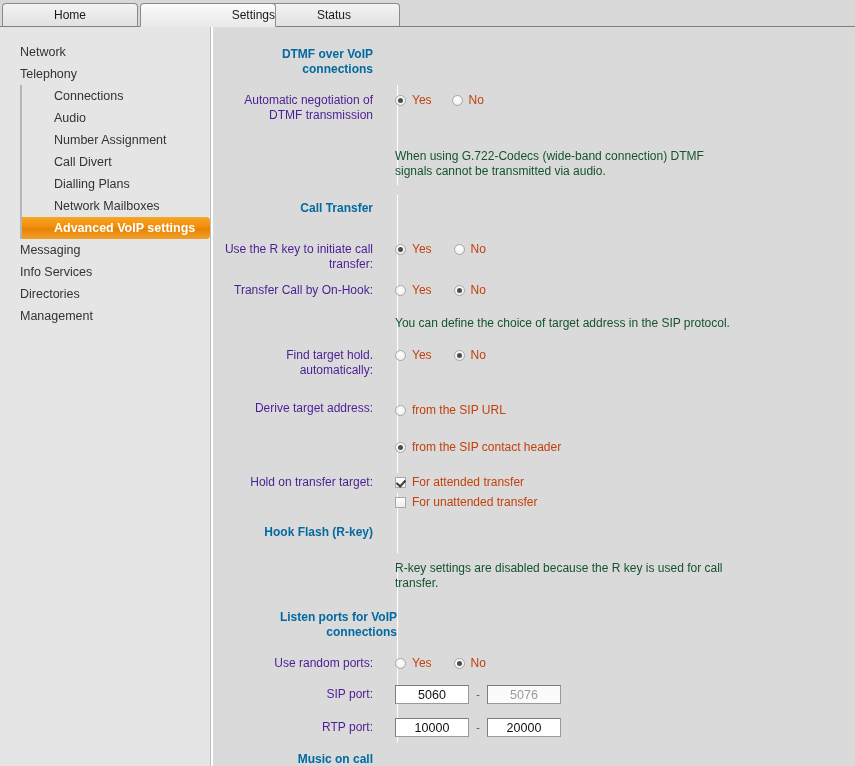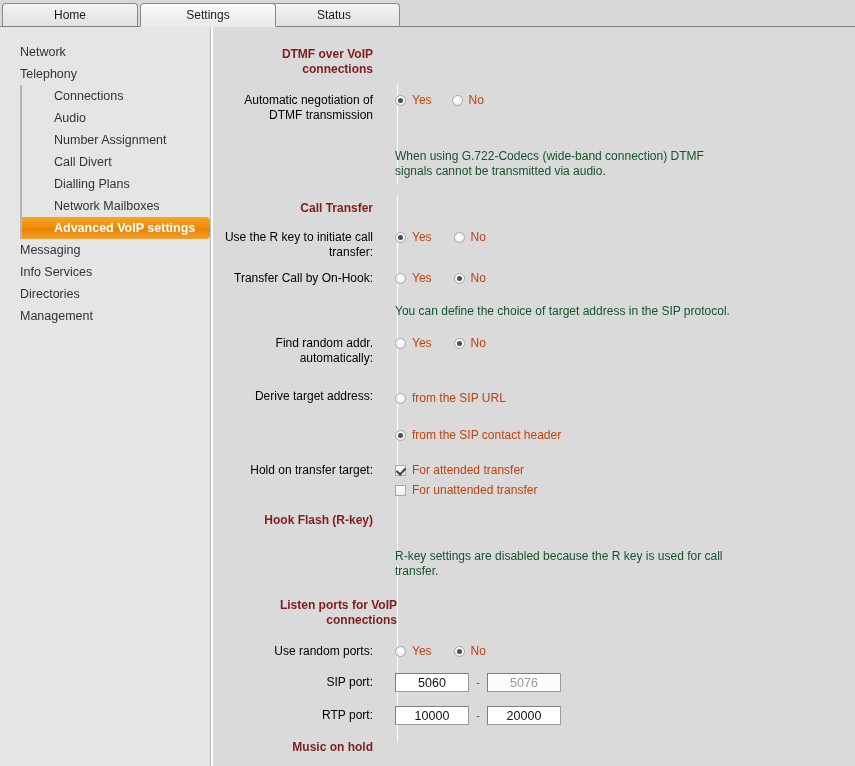--- a/index.html
+++ b/index.html
@@ -44,20 +44,21 @@
     text-align: center;
     line-height: 22px;
     font-size: 12px;
     color: #1a1a1a;
     cursor: pointer;
   }
   .tab.active {
     background: linear-gradient(to bottom, #fbfbfb 0%, #eeeeee 70%, #eaeaea 100%);
     border-bottom: 1px solid #eaeaea;
     z-index: 5;
+    text-align: right;
   }
   .tab-home     { left: 2px;   width: 136px; }
   .tab-settings { left: 140px; width: 136px; }
   .tab-status   { left: 268px; width: 132px; }
 
   
   .content {
     position: absolute;
     left: 0; top: 27px;
     width: 855px;
@@ -124,25 +125,25 @@
     display: flex;
     align-items: flex-start;
   }
   .lbl {
     width: 172px;
     flex: 0 0 172px;
     text-align: right;
     padding-right: 12px;
     box-sizing: border-box;
     font-size: 12px;
-    color: #000000;
+    color: #4c1d95;
     line-height: 15px;
   }
   .lbl.section {
-    color: #7f1d1d;
+    color: #0369a1;
     font-weight: bold;
   }
   .ctl {
     flex: 1 1 auto;
     padding-left: 10px;
     box-sizing: border-box;
     font-size: 12px;
     color: #2b2b2b;
     line-height: 15px;
   }
@@ -291,21 +292,21 @@
           <div class="ctl">
             <div class="note">When using G.722-Codecs (wide-band connection) DTMF signals cannot be transmitted via audio.</div>
           </div>
         </div>
 
         <div class="row" style="margin-top:22px;">
           <div class="lbl section">Call Transfer</div>
           <div class="ctl"></div>
         </div>
 
-        <div class="row" style="margin-top:14px;">
+        <div class="row" style="margin-top:26px;">
           <div class="lbl">Use the R key to initiate call transfer:</div>
           <div class="ctl">
             <div class="optgroup">
               <div class="opt">
                 <span class="radio checked"></span>
                 <span class="opt-label">Yes</span>
               </div>
               <div class="opt" style="margin-left:22px;">
                 <span class="radio"></span>
                 <span class="opt-label">No</span>
@@ -331,21 +332,21 @@
         </div>
 
         <div class="row" style="margin-top:18px;">
           <div class="lbl"></div>
           <div class="ctl">
             <div class="note" style="max-width:400px;">You can define the choice of target address in the SIP protocol.</div>
           </div>
         </div>
 
         <div class="row" style="margin-top:17px;">
-          <div class="lbl">Find random addr. automatically:</div>
+          <div class="lbl">Find target hold. automatically:</div>
           <div class="ctl">
             <div class="optgroup">
               <div class="opt">
                 <span class="radio"></span>
                 <span class="opt-label">Yes</span>
               </div>
               <div class="opt" style="margin-left:22px;">
                 <span class="radio checked"></span>
                 <span class="opt-label">No</span>
               </div>
@@ -430,20 +431,20 @@
           <div class="ctl">
             <div class="portrow">
               <input class="inp" type="text" value="10000" style="">
               <span class="dash">-</span>
               <input class="inp" type="text" value="20000" style="">
             </div>
           </div>
         </div>
 
         <div class="row" style="margin-top:15px;">
-          <div class="lbl section">Music on hold</div>
+          <div class="lbl section">Music on call</div>
           <div class="ctl"></div>
         </div>
 
       </div>
     </div>
   </div>
 </div>
 
 </body></html>

